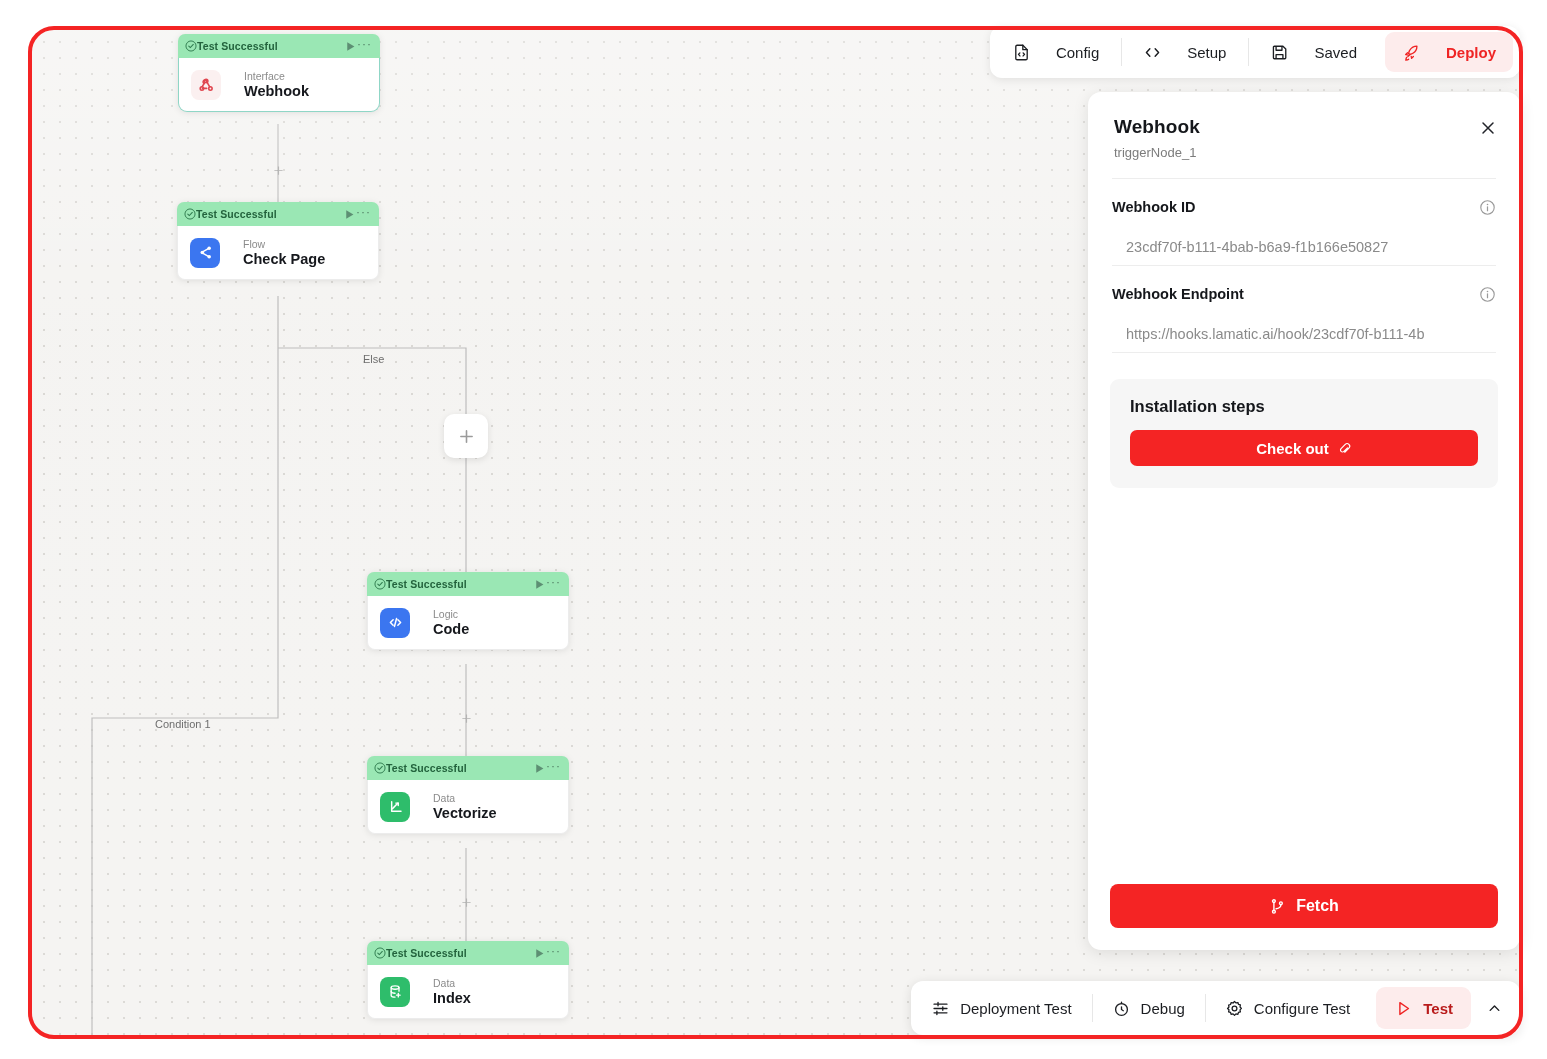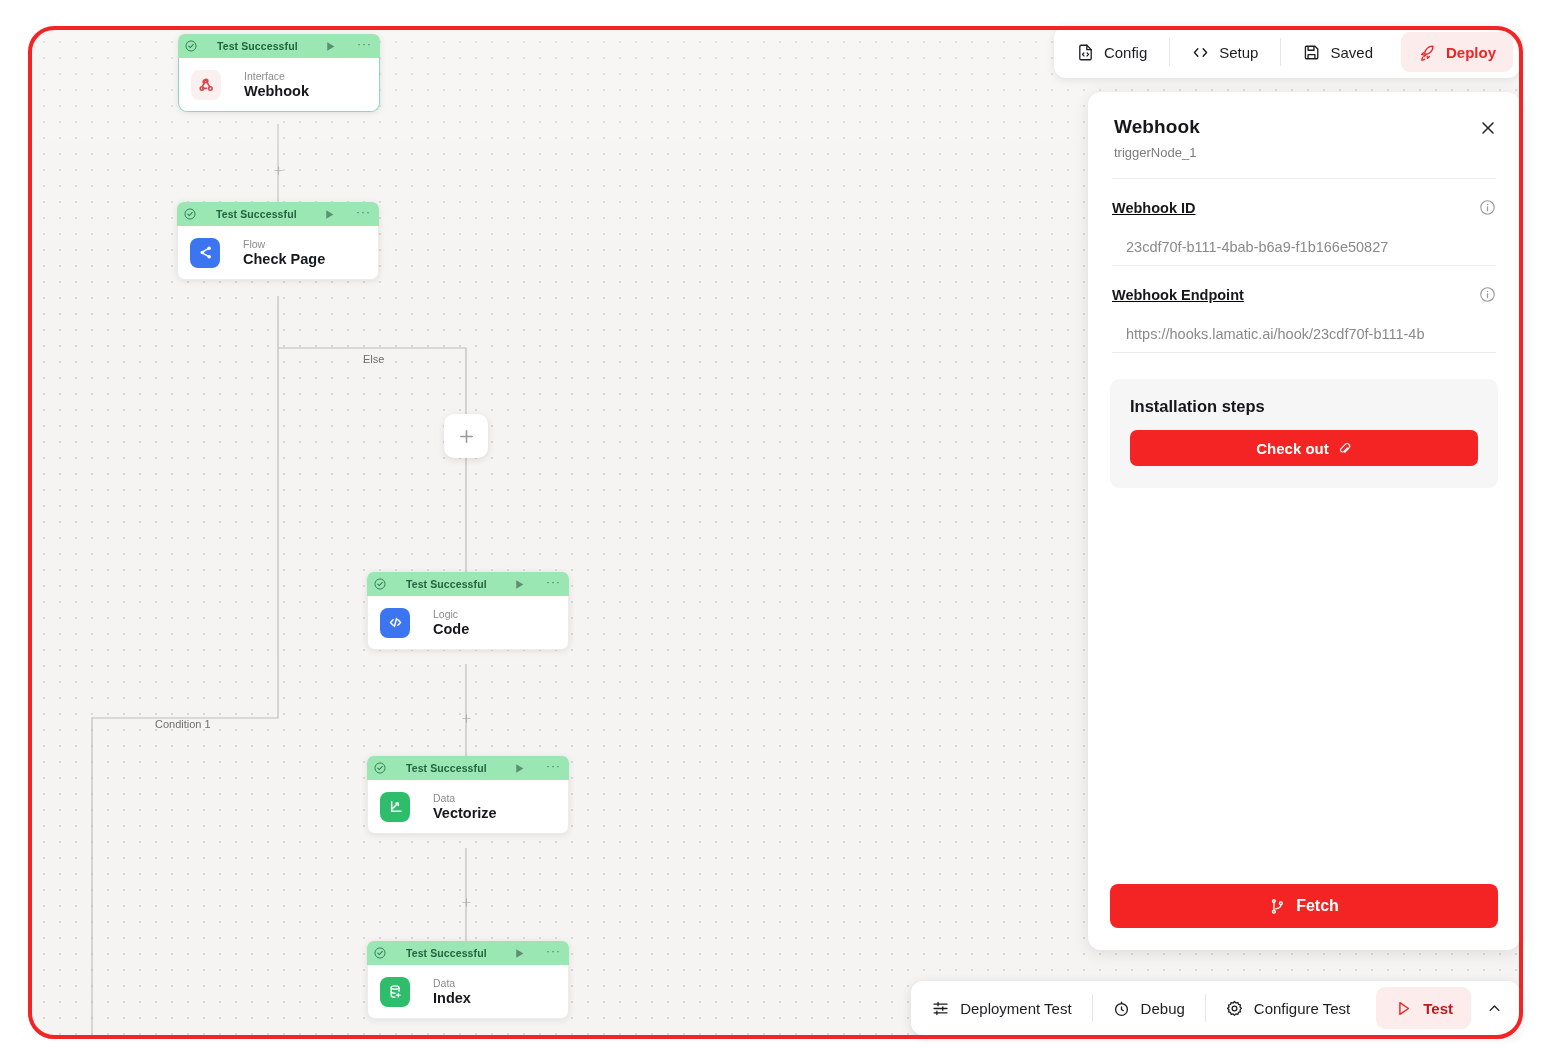--- a/index.html
+++ b/index.html
@@ -55,21 +55,21 @@
     width: 202px;
     z-index: 5;
     filter: drop-shadow(0 1px 3px rgba(0,0,0,.09));
   }
   .node-head {
     height: 24px;
     background: #9ae7b4;
     border-radius: 7px 7px 0 0;
     display: flex; align-items: center;
     padding: 0 8px 0 7px;
-    gap: 20px;
+    gap: 0;
   }
   .node-head .chk { width: 12px; height: 12px; flex: 0 0 12px; display:block; }
   .node-head .stat {
     font-size: 10.5px; color: #23633d; font-weight: 600;
     letter-spacing: .1px; flex: 1 1 auto; white-space: nowrap;
   }
   .node-head .play { width: 13px; height: 13px; flex:0 0 13px; }
   .node-head .dots {
     font-size: 12px; color: #4e7b60; letter-spacing: 1px;
     line-height: 8px; padding-bottom: 4px;
@@ -132,21 +132,21 @@
     right: 27px; top: 26px;
     height: 52px;
     background: #ffffff;
     border-radius: 12px;
     box-shadow: 0 2px 10px rgba(0,0,0,.09);
     display: flex; align-items: stretch;
     z-index: 40;
     overflow: hidden;
   }
   .tb-item {
-    display:flex; align-items:center; gap:9px;
+    display:flex; align-items:center; gap:25px;
     padding: 0 22px;
     font-size: 15px; color: #1c1e22;
     position: relative;
   }
   .tb-item + .tb-item::before {
     content:""; position:absolute; left:0; top:12px; bottom:12px;
     width:1px; background:#e7e7e7;
   }
   .tb-item svg { width: 19px; height: 19px; flex:0 0 19px; }
   .tb-deploy {
@@ -169,21 +169,21 @@
   .p-head { padding: 24px 26px 0 26px; position: relative; }
   .p-title { font-size: 19px; font-weight: 700; color: #15171b; letter-spacing:.1px; }
   .p-sub { font-size: 13px; color: #7c7c7c; margin-top: 7px; }
   .p-close {
     position: absolute; right: 22px; top: 26px;
     width: 20px; height: 20px;
   }
   .p-div { height: 1px; background: #ededed; margin: 18px 24px 0 24px; }
 
   .field { padding: 0 24px; margin-top: 20px; }
-  .f-lbl-row { display:flex; align-items:flex-end; justify-content:space-between;text-decoration:underline; }
+  .f-lbl-row { display:flex; align-items:flex-start; justify-content:space-between; }
   .f-lbl { font-size: 14.5px; font-weight: 700; color: #15171b; }
   .f-info { width: 17px; height: 17px; }
   .f-input {
     margin-top: 12px;
     height: 38px;
     border-bottom: 1px solid #ededed;
     display: flex; align-items: center;
     padding: 0 14px;
     font-size: 14.5px;
     color: #8a8a8a;

